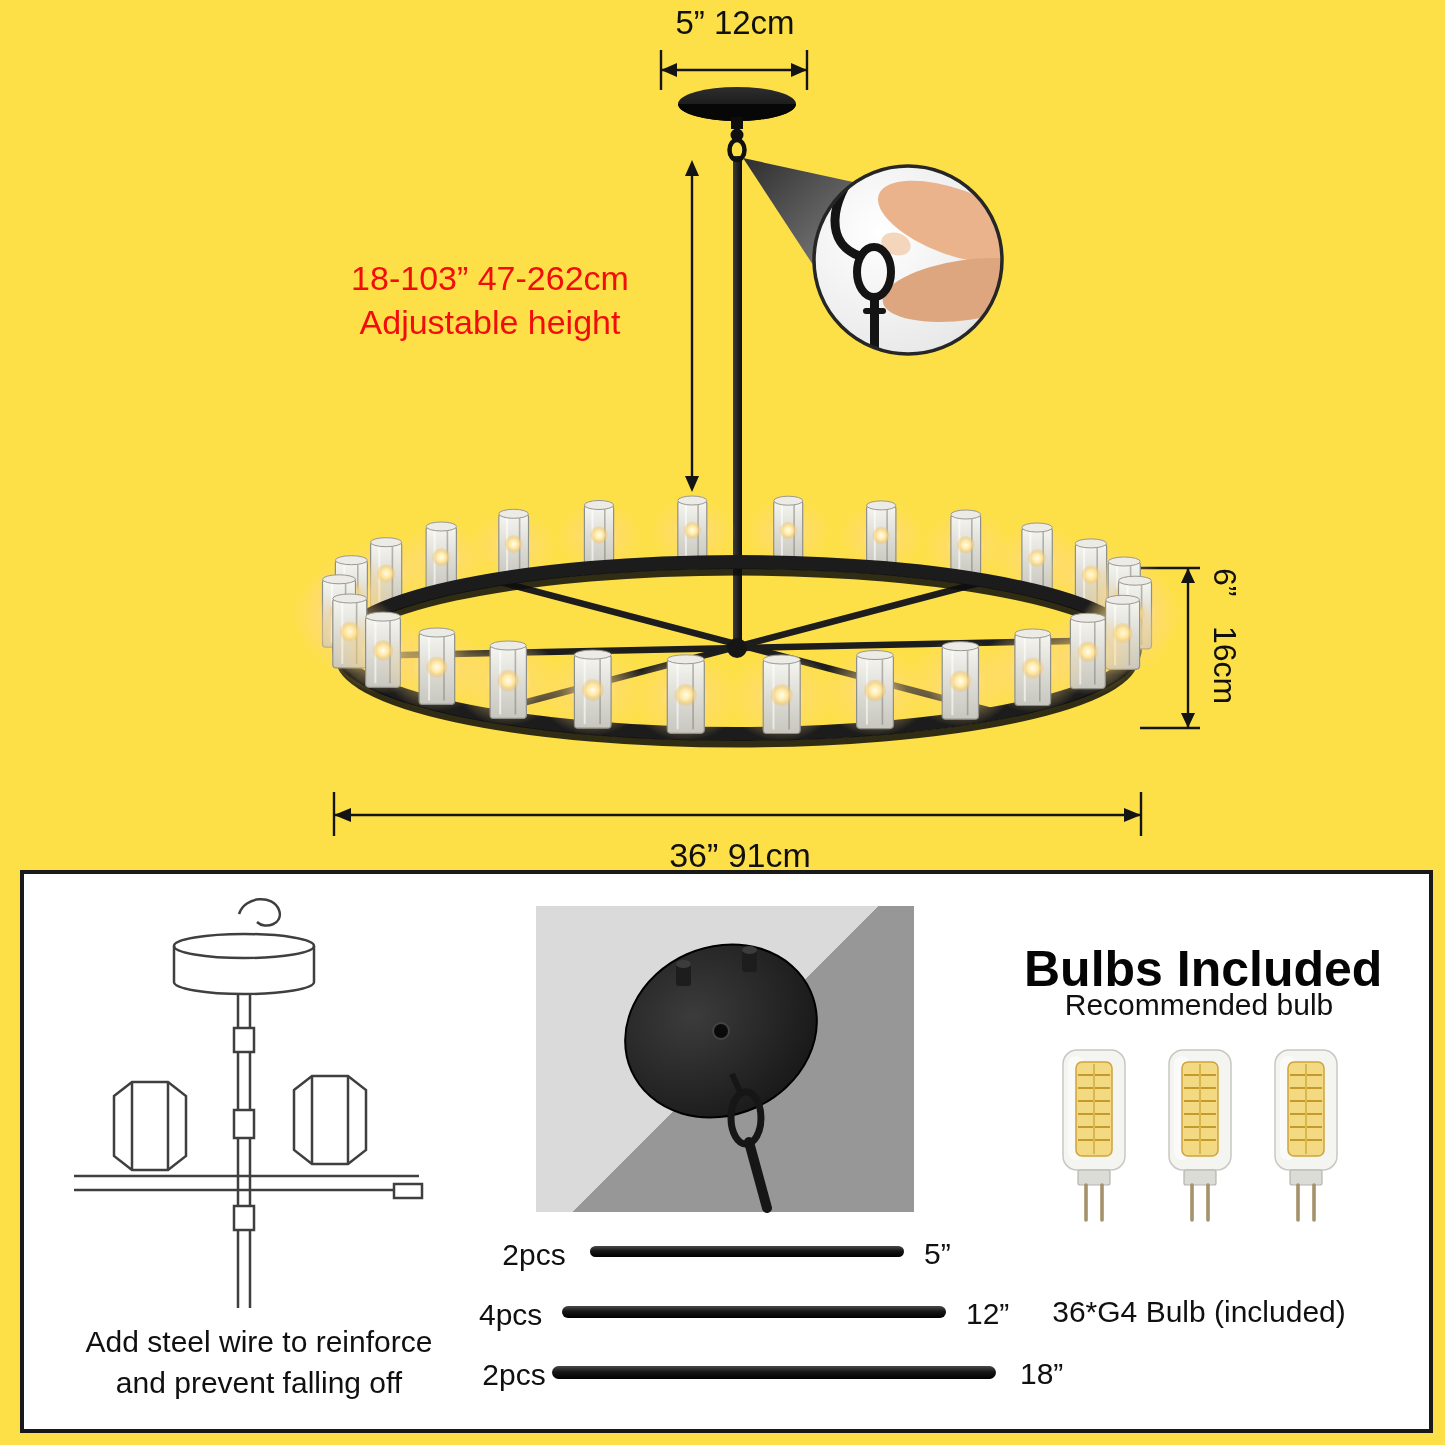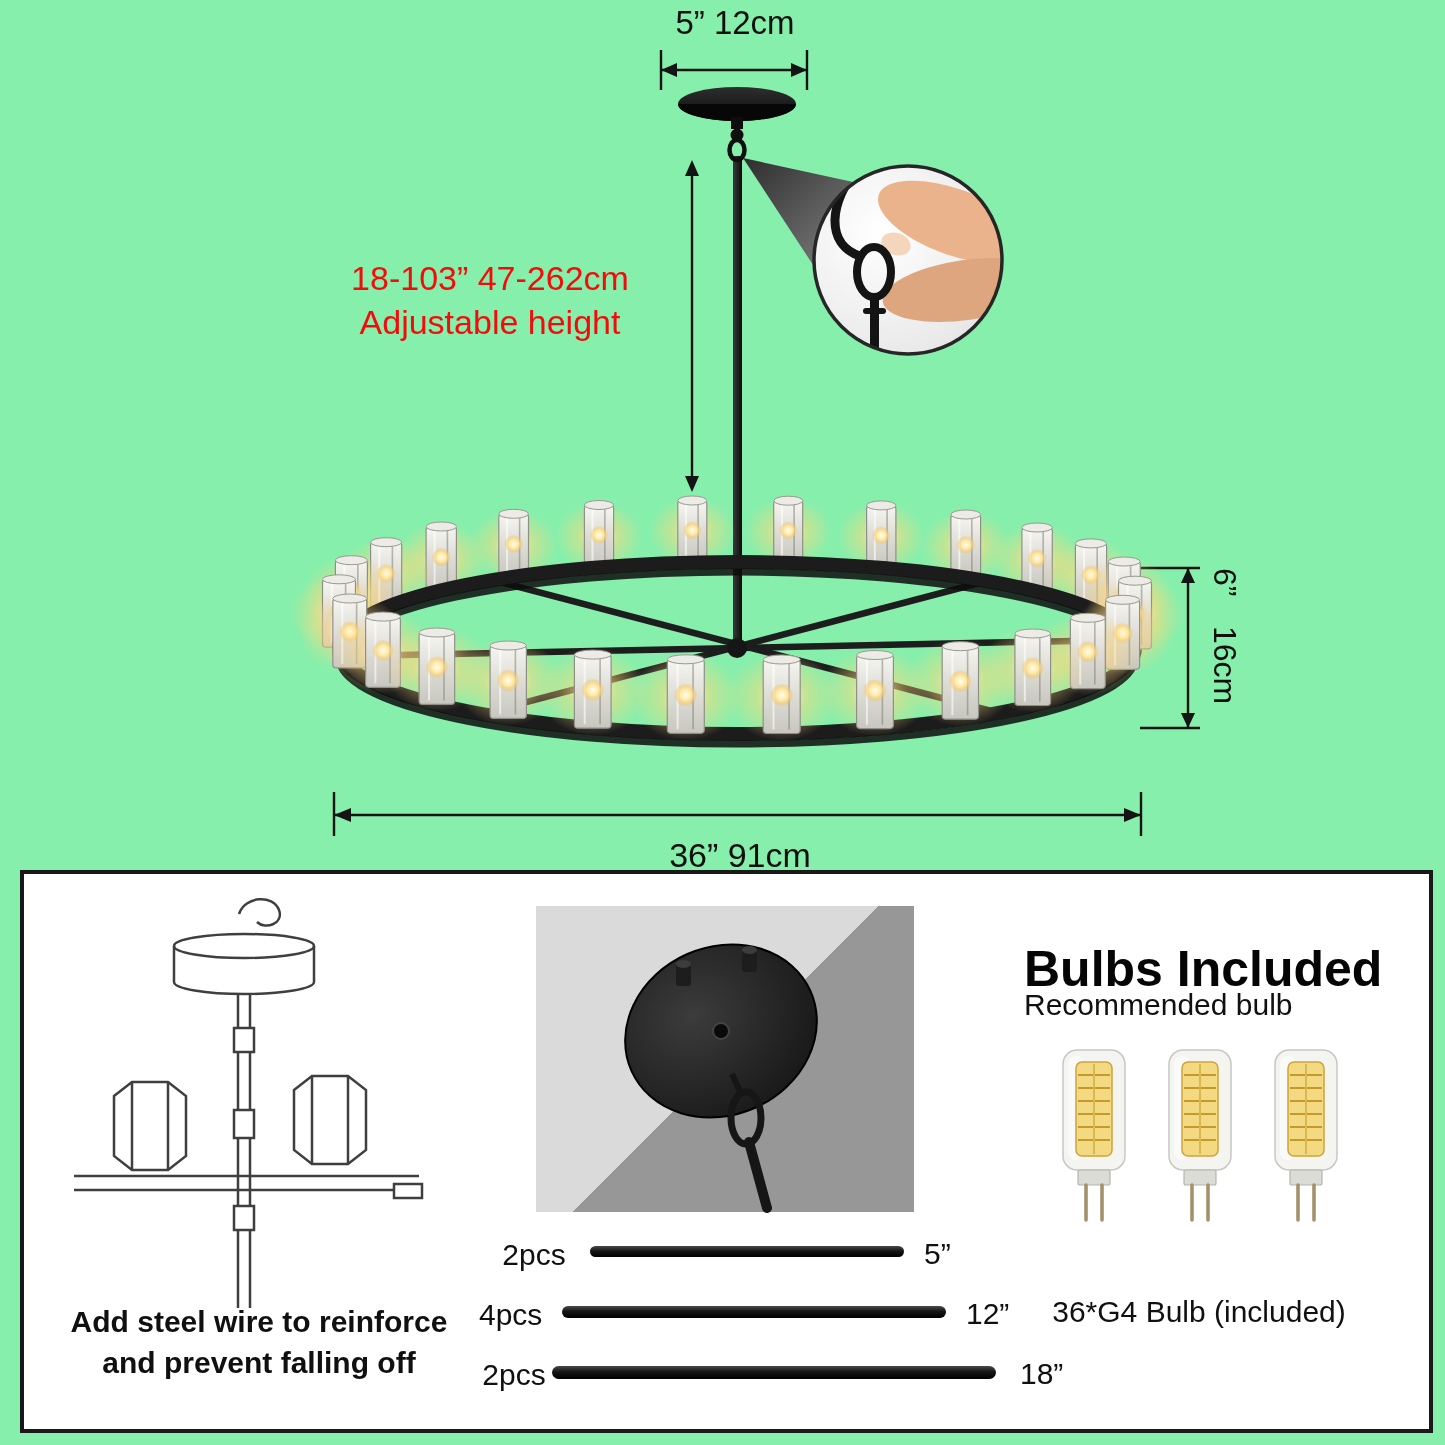--- a/index.html
+++ b/index.html
@@ -1,28 +1,28 @@
 <!DOCTYPE html>
 <html><head>
 <meta charset="utf-8">
 <style>
   html,body{margin:0;padding:0;}
   body{width:1445px;height:1445px;background:#e9e8e7;font-family:"Liberation Sans",sans-serif;color:#101010;}
-  .page{position:relative;width:1445px;height:1445px;background:#86efac;overflow:hidden;}
+  .page{position:relative;width:1445px;height:1445px;background:#fde047;overflow:hidden;}
   .abs{position:absolute;}
   svg{overflow:visible;}
   .dim-label{font-size:33px;font-weight:500;text-align:center;color:#101010;white-space:nowrap;}
   .red-label{color:#f20d0d;font-size:34px;font-weight:500;text-align:center;line-height:1.3;white-space:nowrap;}
   .v-label{writing-mode:vertical-rl;font-size:32px;font-weight:500;color:#101010;white-space:nowrap;}
   .rod-bar{background:linear-gradient(180deg,#4a4a4a,#161616 45%,#000);border-radius:7px;}
   .qty-label,.len-label{font-size:30px;font-weight:500;color:#101010;white-space:nowrap;margin-left:10px;}
   .panel{background:#ffffff;border:4px solid #191919;}
   .caption{font-size:30px;color:#101010;text-align:center;line-height:1.35;}
   .bulbs-title{font-size:50px;font-weight:700;color:#050505;text-align:center;white-space:nowrap;}
-  .bulbs-sub{font-size:30px;color:#101010;white-space:nowrap;}
+  .bulbs-sub{font-size:30px;color:#101010;text-align:center;white-space:nowrap;}
   .photo-box{background:linear-gradient(135deg,#dadada 0 50%,#979797 50% 100%);}
   .hang-rod{background:linear-gradient(90deg,#3a3a3a,#0c0c0c);}
 </style>
 </head>
 <body>
 
 <div class="page">
 
   <div class="abs dim-label" style="left:645px;top:4px;width:180px;">5”  12cm</div>
 
@@ -367,21 +367,21 @@
         <line x1="68" y1="194" x2="68" y2="282"></line>
         <line x1="104" y1="194" x2="104" y2="282"></line>
         <polygon points="230,202 248,188 284,188 302,202 302,262 284,276 248,276 230,262"></polygon>
         <line x1="248" y1="188" x2="248" y2="276"></line>
         <line x1="284" y1="188" x2="284" y2="276"></line>
         <line x1="10" y1="288" x2="355" y2="288" fill="none"></line>
         <line x1="10" y1="302" x2="355" y2="302" fill="none"></line>
         <rect x="330" y="296" width="28" height="14"></rect>
       </g>
     </svg>
-    <div class="abs caption" style="left:30px;top:428px;width:410px;font-weight:bold;">
+    <div class="abs caption" style="left:30px;top:448px;width:410px;">
       <div>Add steel wire to reinforce</div>
       <div>and prevent falling off</div>
     </div>
 
     <div class="abs photo-box" style="left:512px;top:32px;width:378px;height:306px;">
       <svg width="378" height="306" viewBox="0 0 378 306">
         <defs>
           <radialGradient id="discGrad" cx=".4" cy=".35" r=".9">
             <stop offset="0" stop-color="#3c3c3c"></stop>
               <stop offset="1" stop-color="#0e0e0e"></stop>

